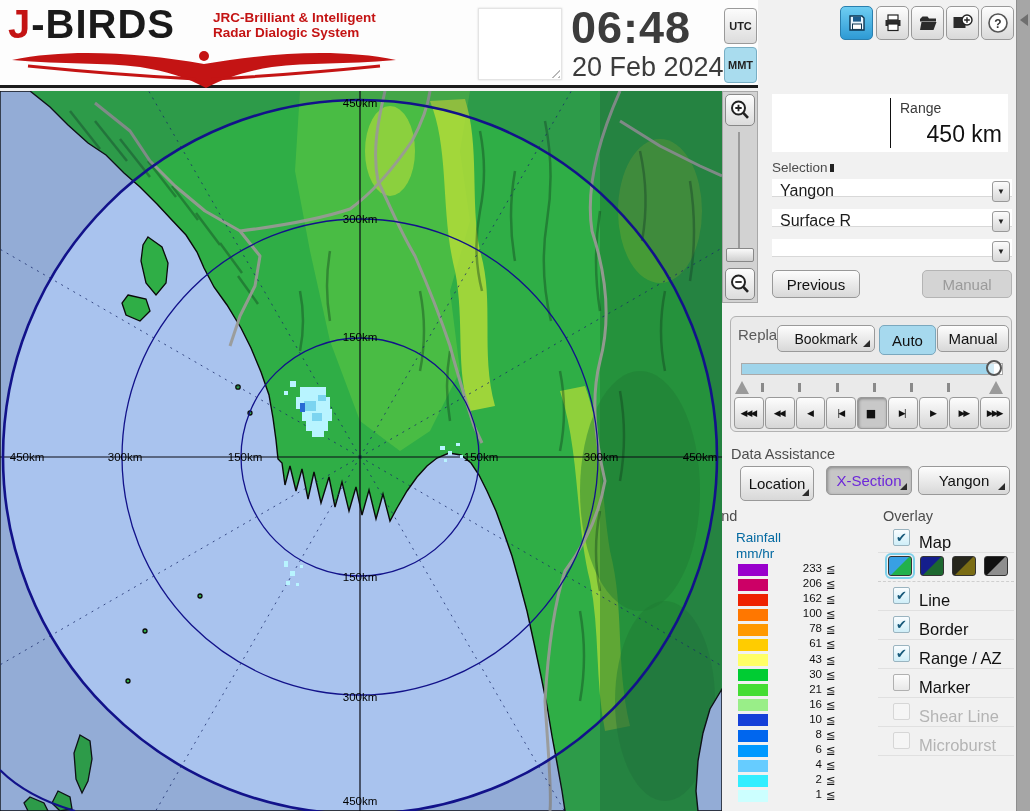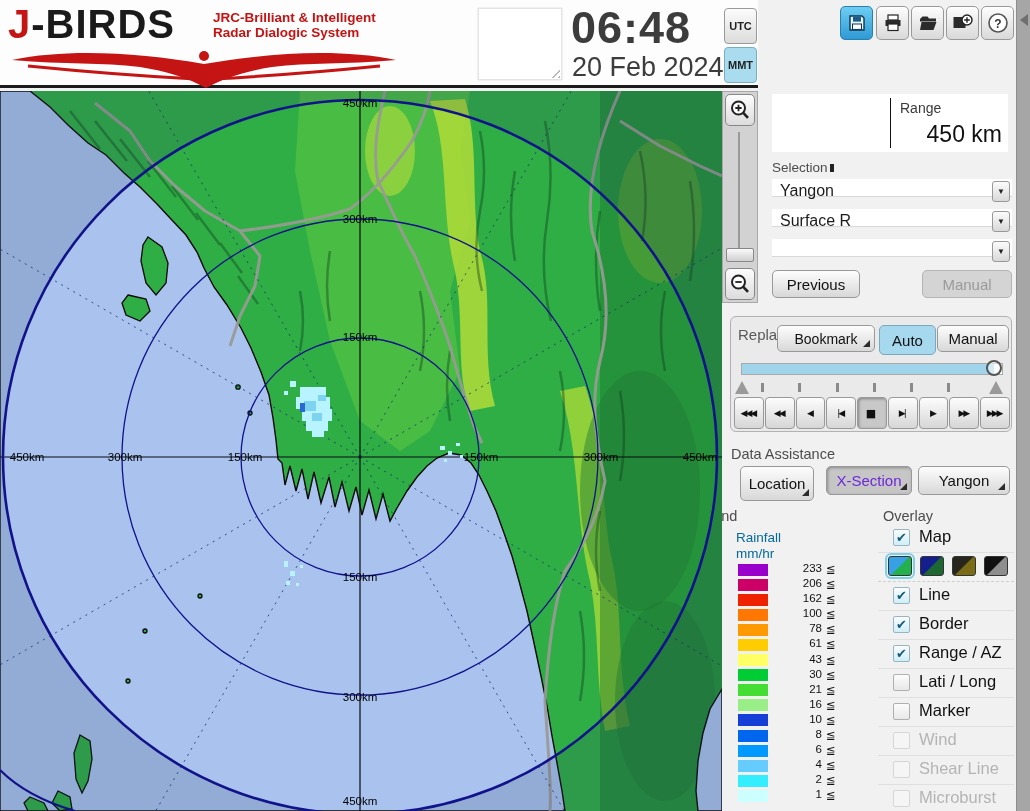--- a/index.html
+++ b/index.html
@@ -59,21 +59,21 @@
   .legend-title{font-size:13.5px;color:#0369a1;line-height:16px;}
   .lg-row{position:relative;height:15.1px;}
   .lg-sw{position:absolute;left:2px;top:1.5px;width:30px;height:12px;}
   .lg-val{position:absolute;left:36px;top:0px;width:50px;text-align:right;font-size:11.5px;color:#111;}
   .lg-cmp{position:absolute;left:90px;top:0px;font-size:11.5px;color:#111;font-family:"DejaVu Sans",sans-serif;}
   .ov-wrap{position:absolute;left:878px;top:524px;width:136px;}
   .ov-row{position:relative;height:29px;border-bottom:1px solid #e0e0e0;}
   .ov-cb{position:absolute;left:15px;top:5px;width:17px;height:17px;border:1px solid #9ab4c0;border-radius:2px;background:linear-gradient(#fafdff,#cfeef8);font-size:13px;font-weight:bold;color:#17597a;line-height:15px;text-align:center;}
   .ov-cb.un{background:linear-gradient(#fcfcfc,#e8e8e8);border-color:#b0b0b0;}
   .ov-cb.dis{background:#f5f5f5;border-color:#d6d6d6;}
-  .ov-lb{position:absolute;left:41px;top:3px;font-size:16.5px;color:#111;white-space:nowrap;}
+  .ov-lb{position:absolute;left:41px;top:9px;font-size:16.5px;color:#111;white-space:nowrap;}
   .ov-lb.dis{color:#b4b4b4;}
   .ov-styles{position:relative;height:29px;border-bottom:1px dashed #cfcfcf;}
   .ov-sw{position:absolute;top:3px;width:24px;height:20px;border:1px solid #333;border-radius:3px;}
   .ov-sw.sel{outline:2px solid #7cd0ea;outline-offset:1px;}
 
   
   .map-area{position:absolute;left:0;top:91px;width:722px;height:720px;background:#fde047;}
   .zoom-col{position:absolute;left:722px;top:91px;width:36px;height:212px;background:#d2d2d2;border:1px solid #a8a8a8;}
   .zoom-btn{position:absolute;left:2px;width:30px;height:32px;border:1px solid #888;border-radius:5px;background:linear-gradient(#fdfdfd,#dcdcdc);display:flex;align-items:center;justify-content:center;}
   .zoom-track{position:absolute;left:15px;top:40px;width:2px;height:124px;background:#9a9a9a;}
@@ -302,29 +302,21 @@
       <div class="ov-row">
         <div class="ov-cb">✔</div>
         <div class="ov-lb">Border</div>
       </div>
       <div class="ov-row">
         <div class="ov-cb">✔</div>
         <div class="ov-lb">Range / AZ</div>
       </div>
       <div class="ov-row">
         <div class="ov-cb un"></div>
-        <div class="ov-lb">Lati / Long</div>
-      </div>
-      <div class="ov-row">
-        <div class="ov-cb un"></div>
         <div class="ov-lb">Marker</div>
-      </div>
-      <div class="ov-row">
-        <div class="ov-cb dis"></div>
-        <div class="ov-lb dis">Wind</div>
       </div>
       <div class="ov-row">
         <div class="ov-cb dis"></div>
         <div class="ov-lb dis">Shear Line</div>
       </div>
       <div class="ov-row">
         <div class="ov-cb dis"></div>
         <div class="ov-lb dis">Microburst</div>
       </div>
     </div>

